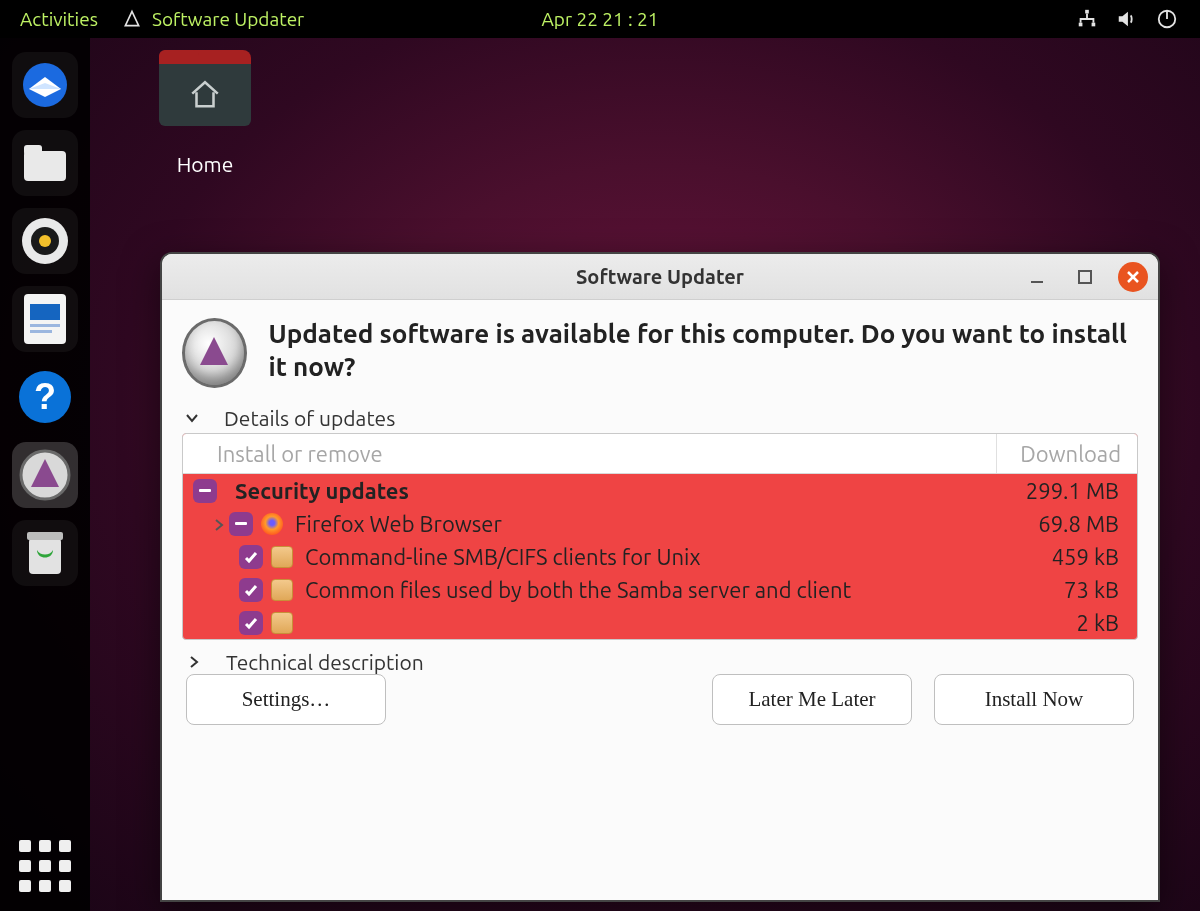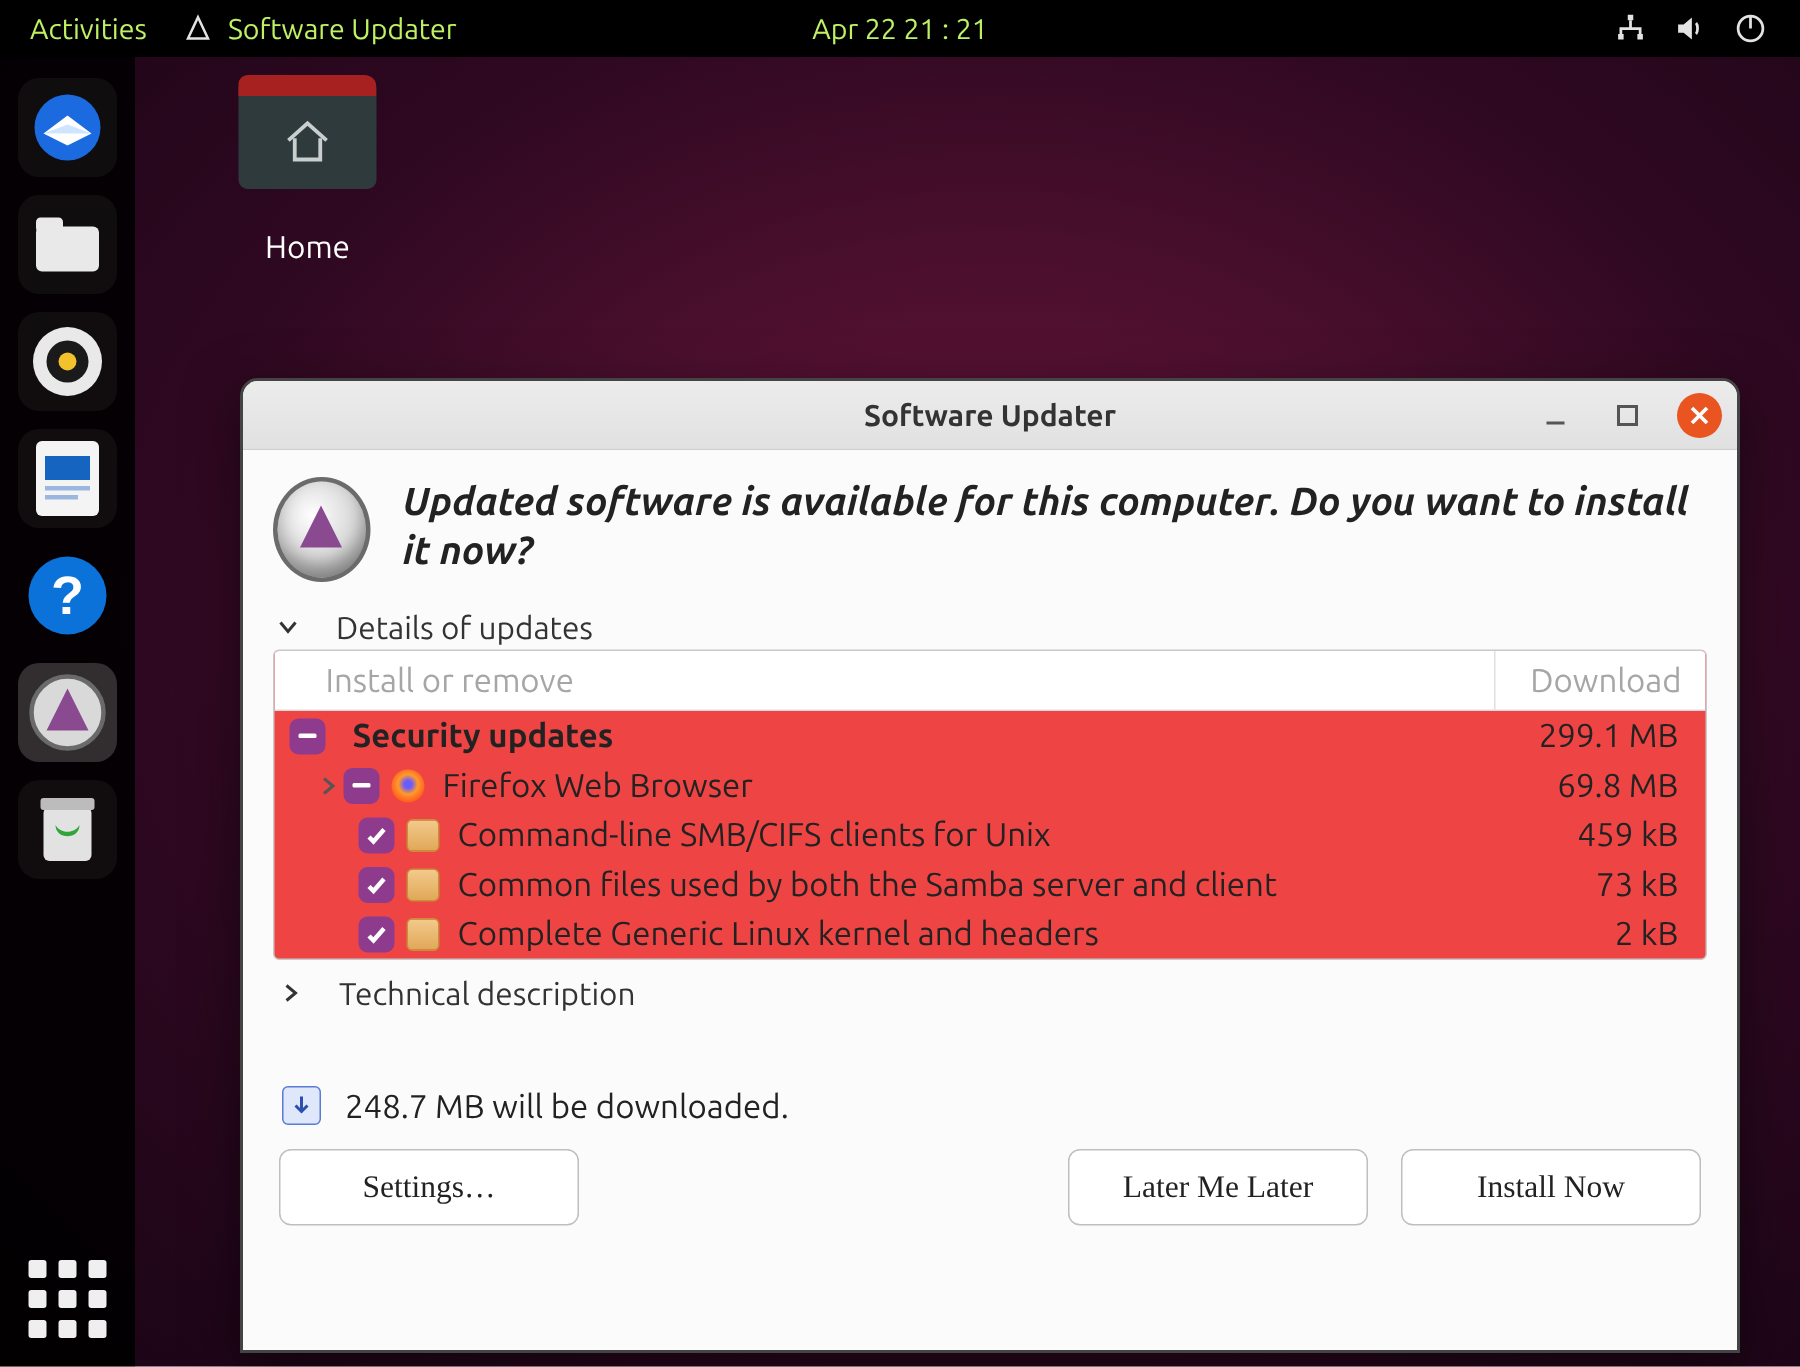--- a/index.html
+++ b/index.html
@@ -99,21 +99,21 @@
   .content { flex:1; padding:18px 20px 0 20px; overflow:hidden; }
 
   .hdr { display:flex; gap:22px; align-items:flex-start; margin-bottom:18px;}
   .hdr-icon {
     width:70px; height:70px; border-radius:50%;
     background:radial-gradient(circle at 40% 35%, #fff 0%, #d9d9d9 50%, #8e8e8e 100%);
     border:3px solid #6b6b6b;
     display:flex; align-items:center; justify-content:center;
     box-shadow:inset 0 -8px 12px rgba(0,0,0,0.25);
   }
-  .hdr-text { font-size:26px; font-weight:700; color:#222; line-height:1.25;font-style:italic; }
+  .hdr-text { font-size:26px; font-weight:700; color:#222; line-height:1.25; }
 
   .expander { display:flex; align-items:center; gap:24px; font-size:21px; color:#333; margin:0 0 3px 2px; }
   .expander.collapsed svg { transform:rotate(-90deg); }
 
   .list-box {
     border:1px solid #c9c9c9; border-radius:4px; overflow:hidden;
     background:#ef4444;
   }
   .list-header {
     display:flex; align-items:center; background:#fff;
@@ -355,40 +355,31 @@
         <span class="size">73 kB</span>
       </div>
 
       <div class="row indent-2">
         <span class="chk check">
             <svg width="16" height="16" viewBox="0 0 16 16" fill="none" stroke-width="3">
               <path d="M3 9l3 3 7-8"></path>
             </svg>
           </span>
         <span class="pkg-icon pkg-box"></span>
-        <span class="name">Complete Generic Linux kernel and headers</span>
         <span class="size">2 kB</span>
       </div>
     </div>
 
     <div class="expander collapsed tech-desc">
       <svg width="16" height="16" viewBox="0 0 16 16">
           <path d="M3 5l5 6 5-6" fill="none" stroke="#333" stroke-width="2"></path>
         </svg>
       <span>Technical description</span>
     </div>
 
-    <div class="dl-row">
-      <span class="dl-ic">
-        <svg width="16" height="16" viewBox="0 0 16 16" fill="none" stroke="#2a4fb0" stroke-width="2">
-            <path d="M8 2v9M4 8l4 4 4-4"></path>
-          </svg>
-      </span>
-      <span>248.7 MB will be downloaded.</span>
-    </div>
 
     <div class="btn-row">
       <div class="btn">Settings…</div>
       <div class="spacer"></div>
       <div class="btn">Later Me Later</div>
       <div class="btn">Install Now</div>
     </div>
   </div>
 </div>
 

